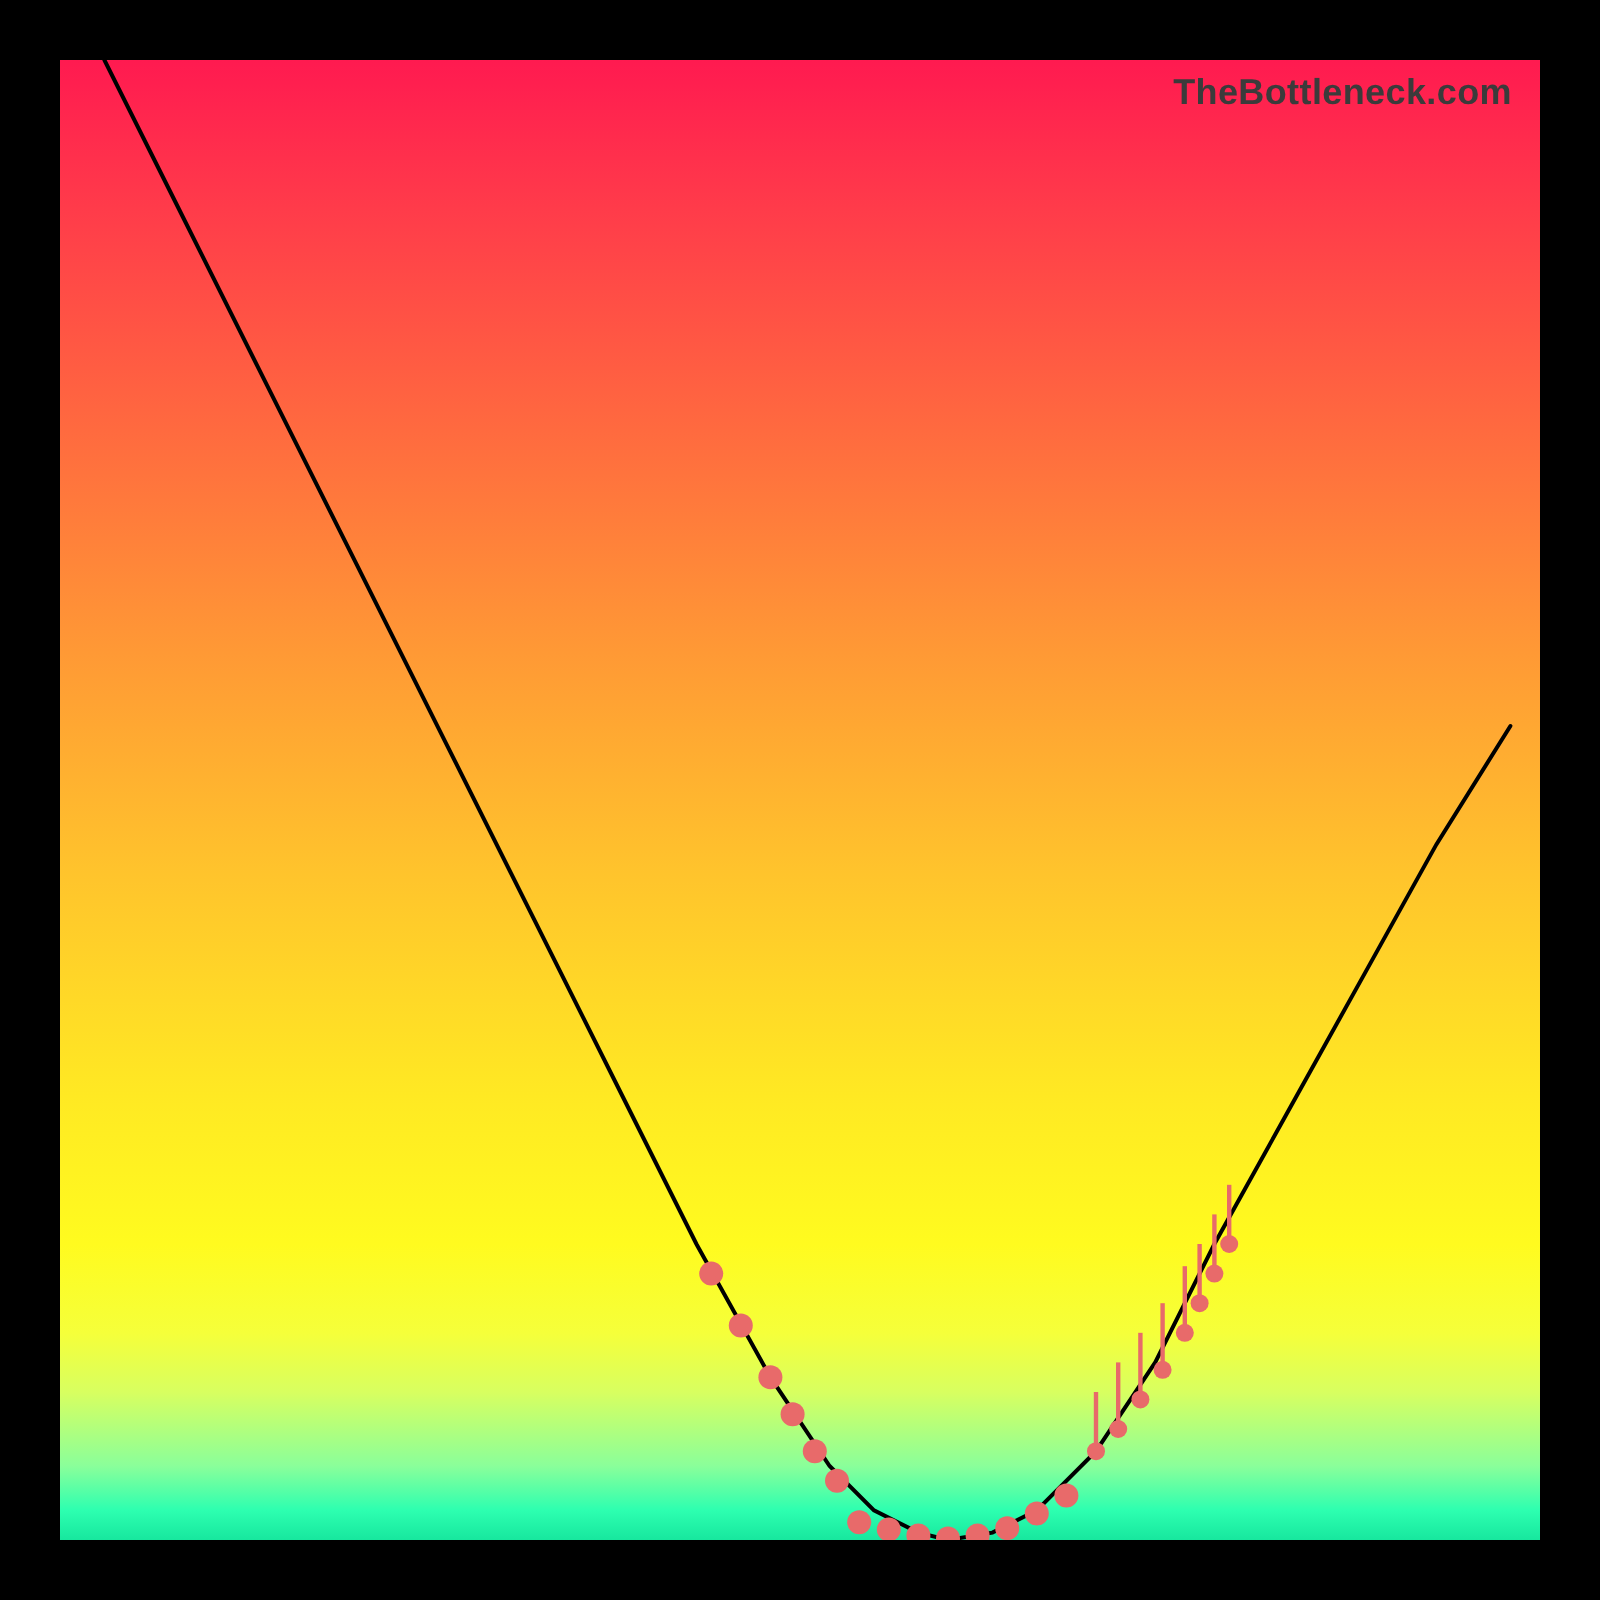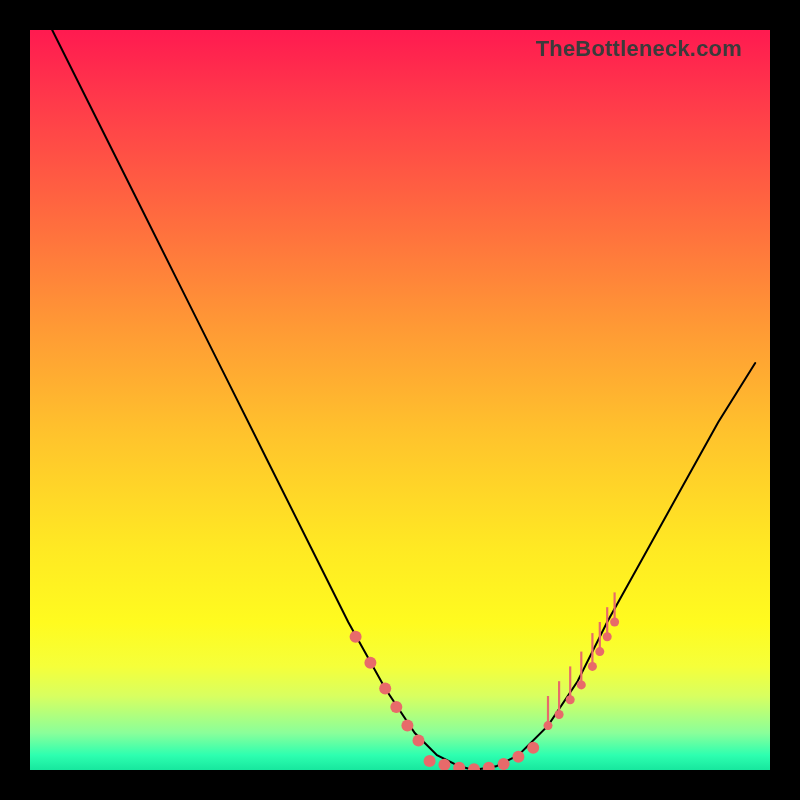--- a/index.html
+++ b/index.html
@@ -28,23 +28,23 @@
       #f5ff3a 86%,
       #d8ff60 90%,
       #8aff9a 95%,
       #2dffb0 98%,
       #17e79e 100%
     );
   }
   .attribution {
     position: absolute;
     top: 6px;
-    right: 28px;
+    right: 14px;
     color: #3b3b3b;
-    font-size: 22px;
+    font-size: 18px;
     font-weight: 600;
     letter-spacing: 0.2px;
     z-index: 5;
   }
   svg.plot {
     position: absolute;
     left: 0;
     top: 0;
     width: 740px;
     height: 740px;

